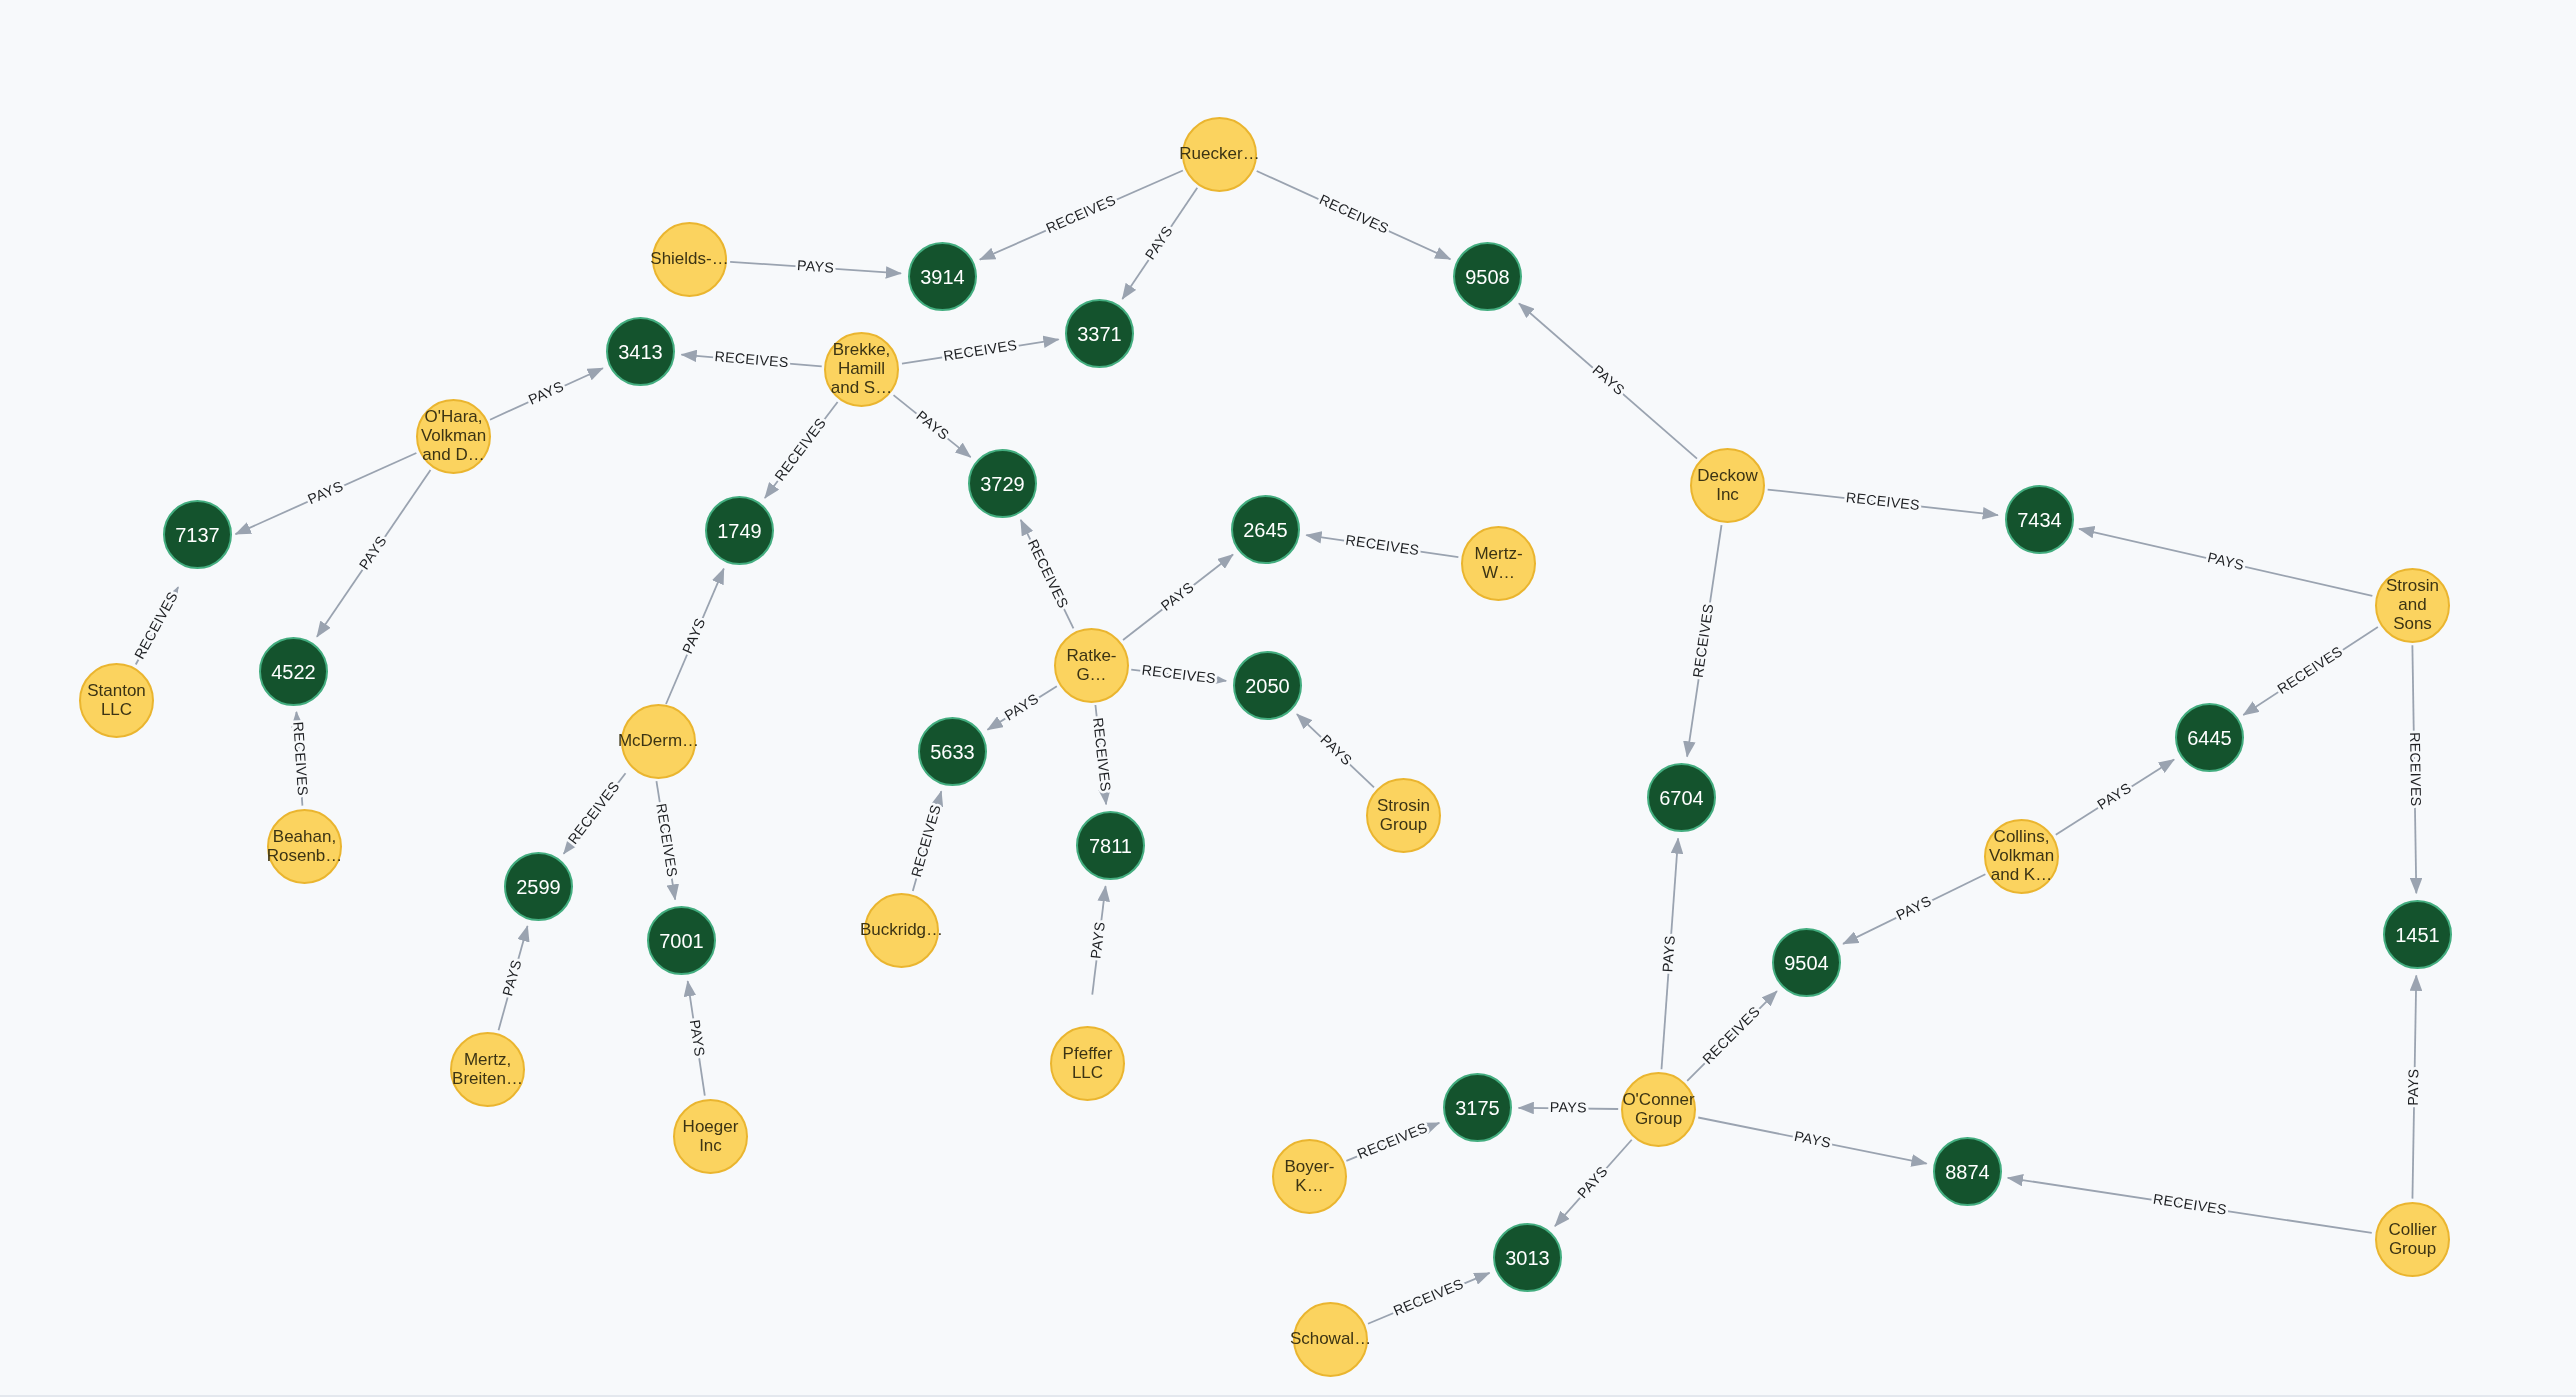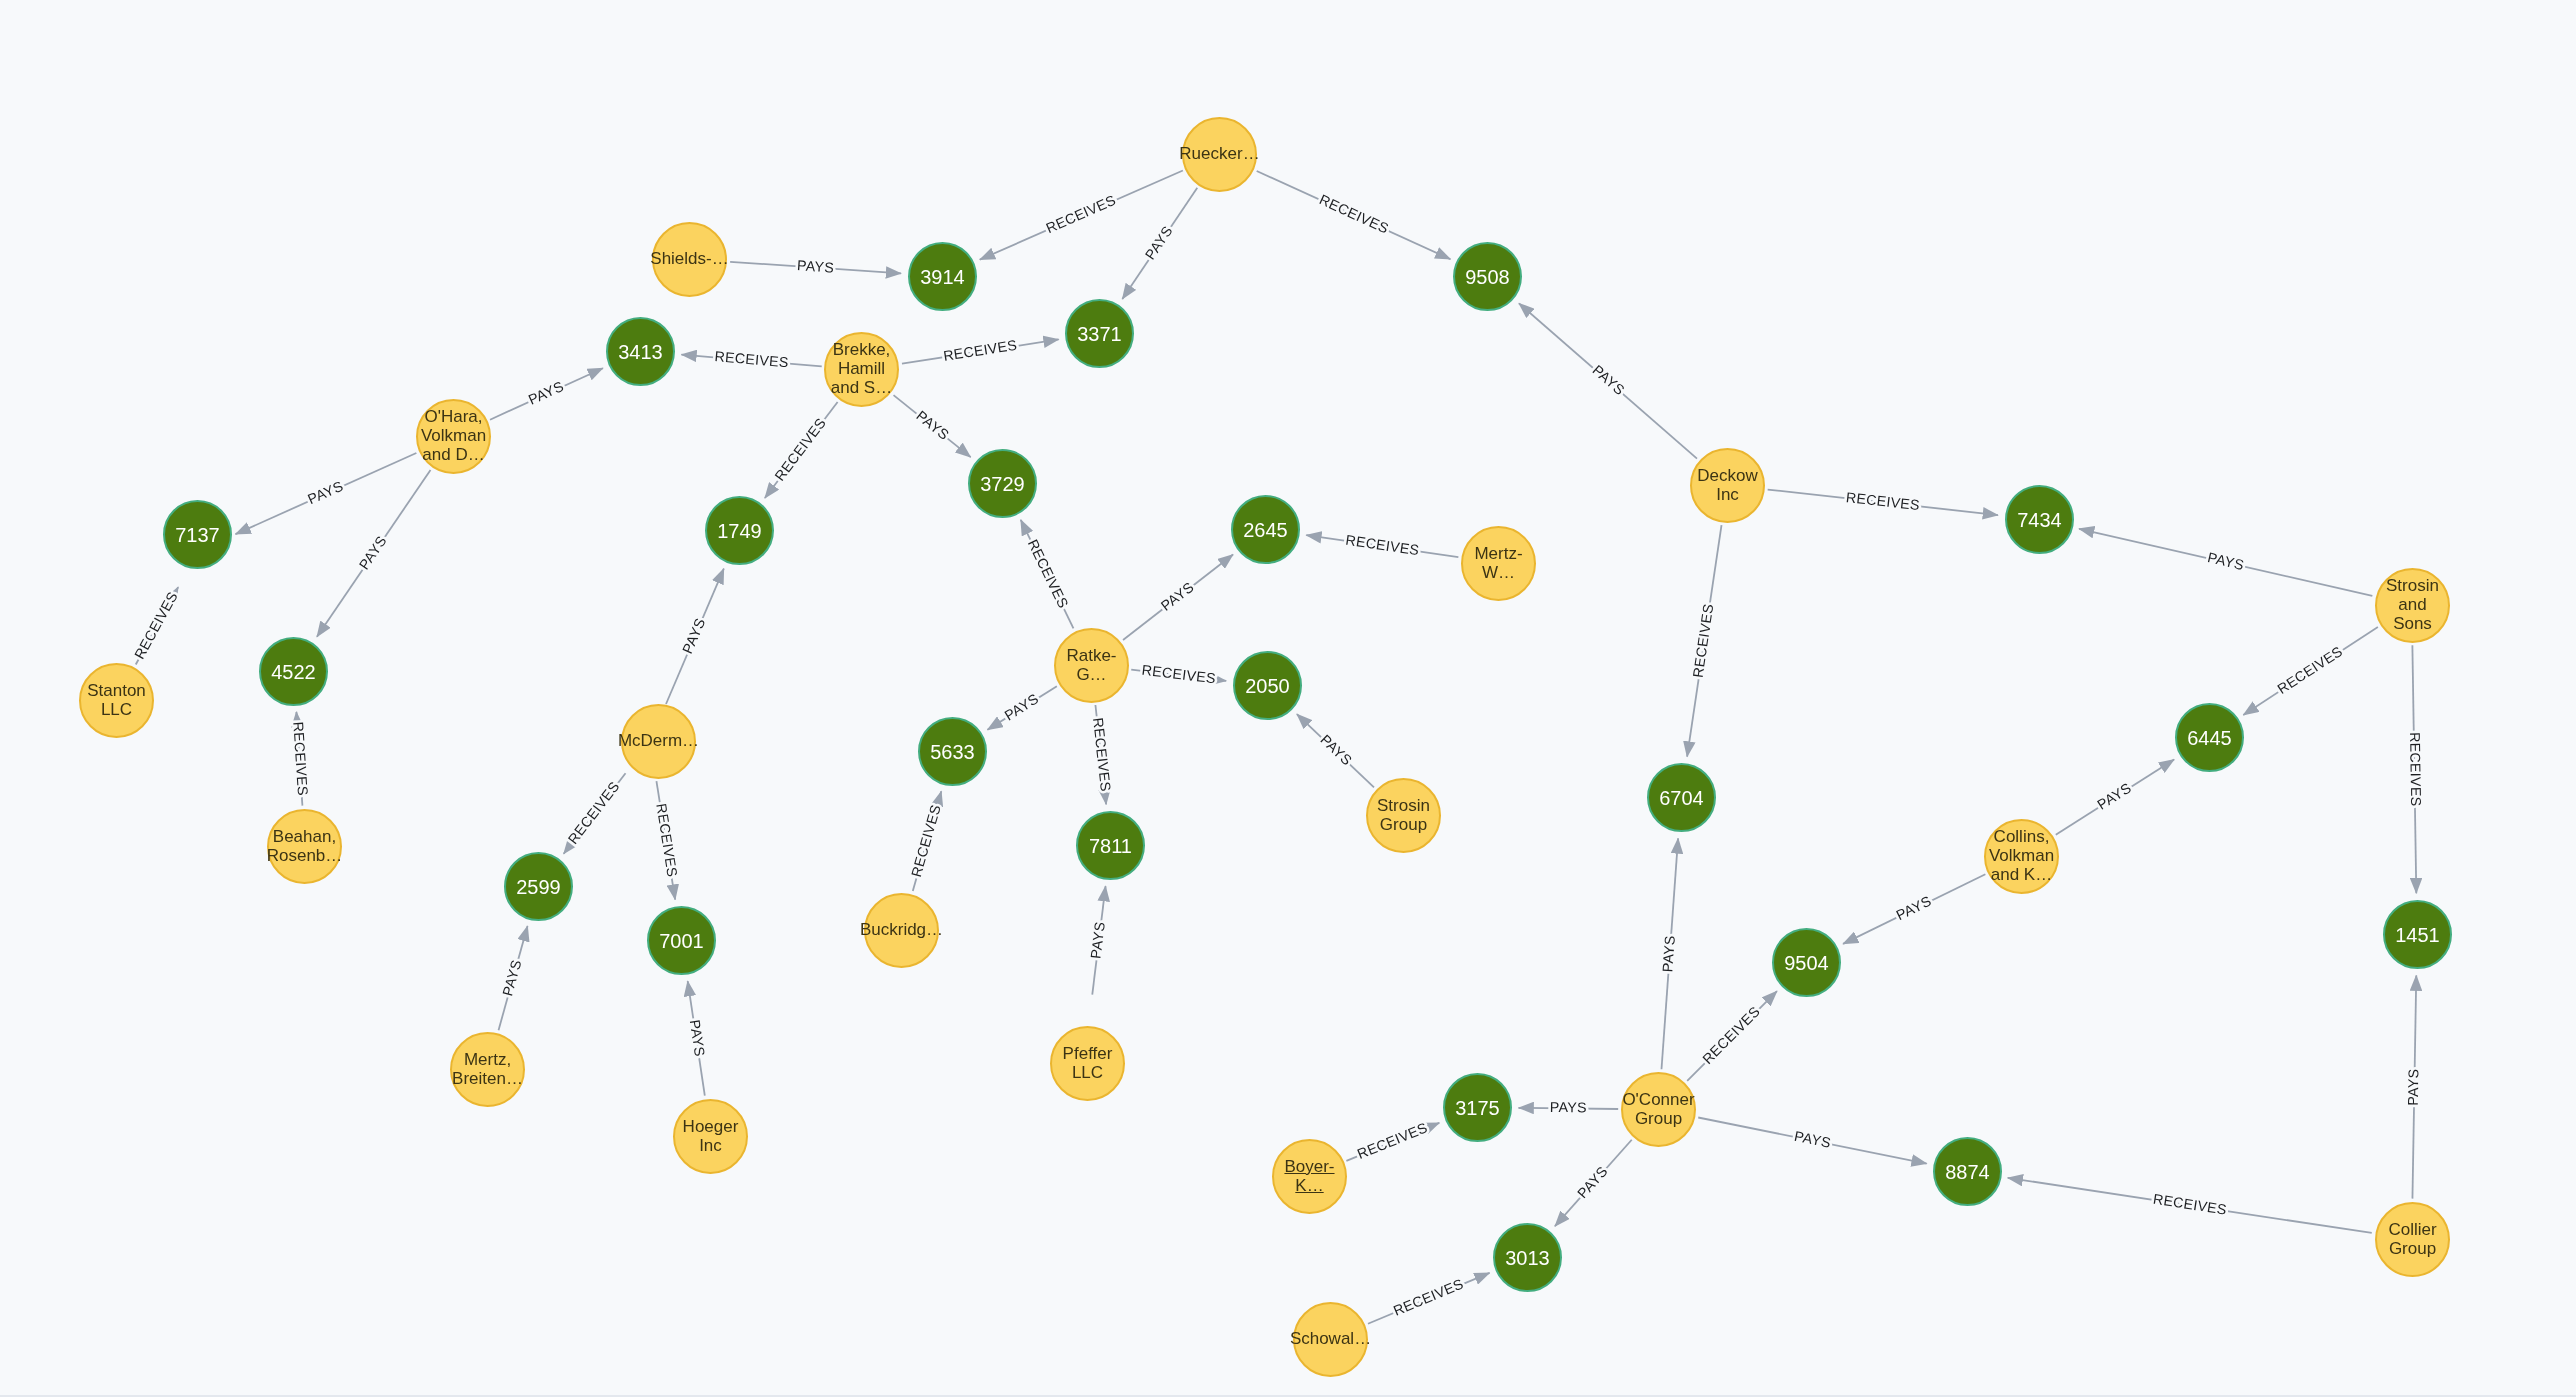--- a/index.html
+++ b/index.html
@@ -49,21 +49,21 @@
     padding: 0 2.2px;
     white-space: pre-line;
   }
   .node.company {
     background: #fbd35f;
     border: 2.2px solid #eab52f;
     color: #3c3414;
     font-size: 17px;
   }
   .node.account {
-    background: #4d7c0f;
+    background: #14532d;
     border: 2.2px solid #43ad7f;
     color: #ffffff;
     font-size: 20px;
   }
   .bottom-rule {
     position: absolute;
     left: 0;
     bottom: 0;
     width: 2576px;
     height: 2.2px;
@@ -280,21 +280,21 @@
       </div>
       <div class="node company" style="left: 1984px; top: 819px; width: 75px; height: 75px;">
         <span class="node-label">Collins,
 Volkman
 and K…</span>
       </div>
       <div class="node company" style="left: 1621px; top: 1072px; width: 75px; height: 75px;">
         <span class="node-label">O'Conner
 Group</span>
       </div>
-      <div class="node company" style="left: 1272px; top: 1139px; width: 75px; height: 75px; text-decoration: underline;">
+      <div class="node company" style="left: 1272px; top: 1139px; width: 75px; height: 75px;">
         <span class="node-label">Boyer-K…</span>
       </div>
       <div class="node company" style="left: 1293px; top: 1302px; width: 75px; height: 75px;">
         <span class="node-label">Schowal…</span>
       </div>
       <div class="node company" style="left: 2375px; top: 1202px; width: 75px; height: 75px;">
         <span class="node-label">Collier
 Group</span>
       </div>
       <div class="node account" style="left: 908px; top: 242px; width: 69px; height: 69px;">

